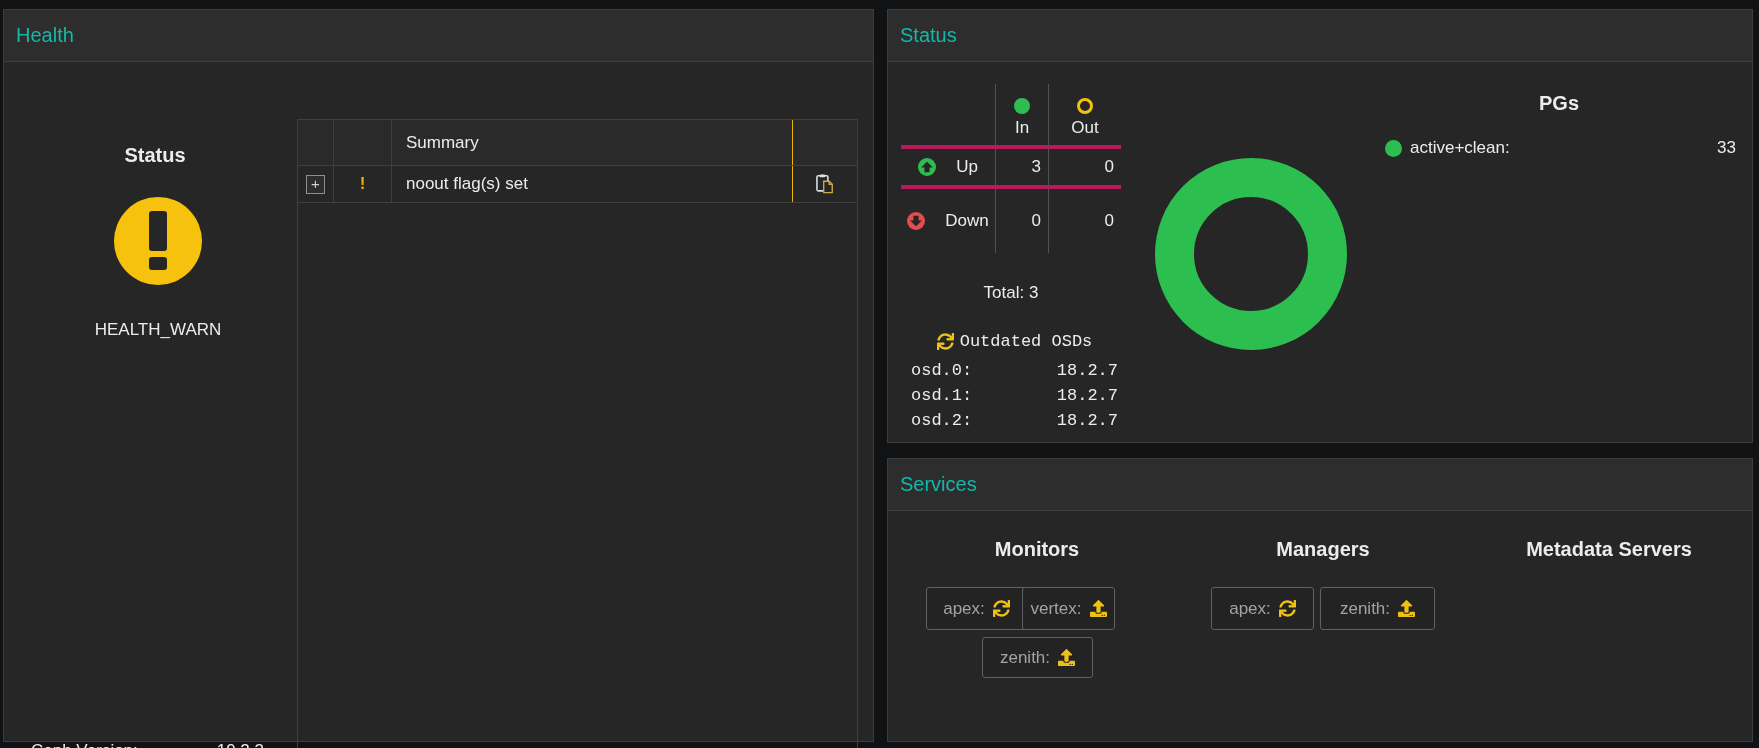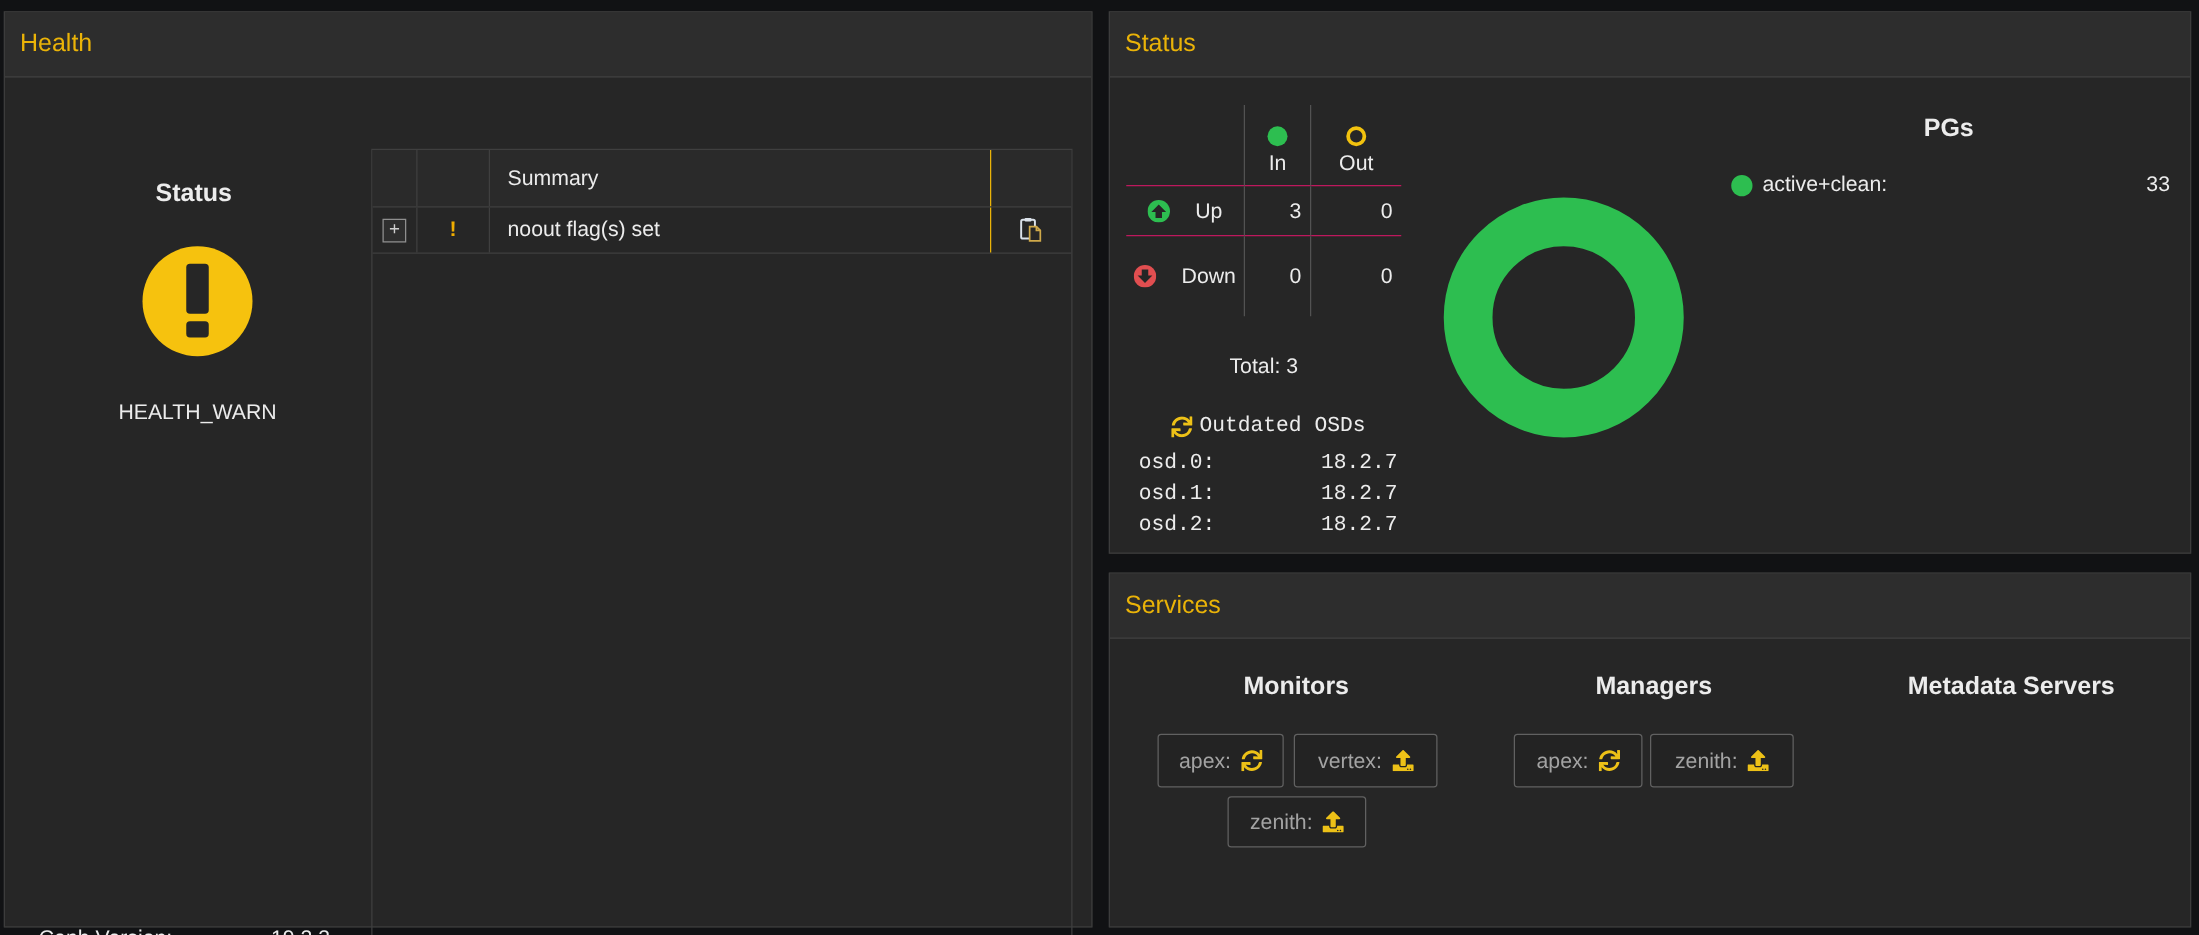--- a/index.html
+++ b/index.html
@@ -2,21 +2,21 @@
 <html><head>
 <meta charset="utf-8">
 <style>
   * { box-sizing: border-box; margin: 0; padding: 0; }
   html,body { width: 1759px; height: 748px; background: #111214; overflow: hidden; }
   body { font-family: "Liberation Sans", sans-serif; color: #ececec; position: relative; font-size: 17px; }
 
   .panel { position: absolute; background: #262626; border: 1px solid #3c3c3c; }
   .panel-hd { height: 52px; background: #2d2d2d; border-bottom: 1px solid #404040;
               display: flex; align-items: center; padding-left: 12px; }
-  .panel-title { color: #eab308; font-size: 20px; }
+  .panel-title { color: #14b8a6; font-size: 20px; }
   .panel-body { position: absolute; left: 0; top: 52px; right: 0; bottom: 0; }
 
   
   #health { left: 3px; top: 9px; width: 871px; height: 733px; }
 
   .h-status-heading { position: absolute; left: 51px; top: 82px; width: 200px;
                       text-align: center; font-weight: bold; font-size: 20px; }
   .warn-circle { position: absolute; left: 110px; top: 135px; width: 88px; height: 88px;
                  border-radius: 50%; background: #f6c20e; }
   .warn-bar { position: absolute; left: 35px; top: 14px; width: 18px; height: 40px;
@@ -42,21 +42,21 @@
   .sev { color: #f0ad00; font-weight: bold; }
 
   
   #status { left: 887px; top: 9px; width: 866px; height: 434px; }
 
   .ogrid { position: absolute; left: 13px; top: 22px;
            display: grid; grid-template-columns: 95px 53px 72px;
            grid-template-rows: 65px 40px 64px; }
   .oc { display: flex; align-items: center; }
   .o-br { border-right: 1px solid #525252; }
-  .o-bb { border-bottom: 1px solid #be185d; }
+  .o-bb { border-bottom: 4px solid #be185d; }
   .o-head { flex-direction: column; justify-content: flex-end; padding-bottom: 7px; gap: 4px; }
   .o-label { justify-content: center; text-align: center; flex-wrap: wrap; gap: 20px;
              padding: 0 6px; line-height: 20px; }
   .o-val { justify-content: flex-end; padding-right: 7px; }
   .dot { width: 16px; height: 16px; border-radius: 50%; background: #2dbe50; }
   .ring { width: 16px; height: 16px; border-radius: 50%; border: 3px solid #f2c20e; }
 
   .o-total { position: absolute; left: 13px; top: 221px; width: 220px; text-align: center; }
 
   .outdated { position: absolute; left: 23px; top: 270px; width: 207px; font-family: Liberation Mono, monospace; }
@@ -79,21 +79,21 @@
   .svc-heading { position: absolute; top: 27px; text-align: center; font-weight: bold; font-size: 20px; }
   #svc-h-monitors { left: 49px; width: 200px; }
   #svc-h-managers { left: 335px; width: 200px; }
   #svc-h-mds { left: 571px; width: 300px; }
 
   .svc-btn { position: absolute; height: 43px; background: #232323; border: 1px solid #616161;
              border-radius: 3px; display: flex; align-items: center; justify-content: center;
              gap: 8px; color: #a3a3a3; cursor: pointer; }
   .icon-y { color: #edc117; }
   #btn-mon-apex   { left: 38px;  top: 76px;  width: 101px; }
-  #btn-mon-vertex { left: 147px; top: 76px;  width: 115px; }
+  #btn-mon-vertex { left: 134px; top: 76px;  width: 93px; }
   #btn-mon-zenith { left: 94px;  top: 126px; width: 111px; height: 41px; }
   #btn-mgr-apex   { left: 323px; top: 76px;  width: 103px; }
   #btn-mgr-zenith { left: 432px; top: 76px;  width: 115px; }
 
   .arr-down { transform: rotate(180deg); }
   svg { display: block; }
 </style>
 </head>
 <body>
 

